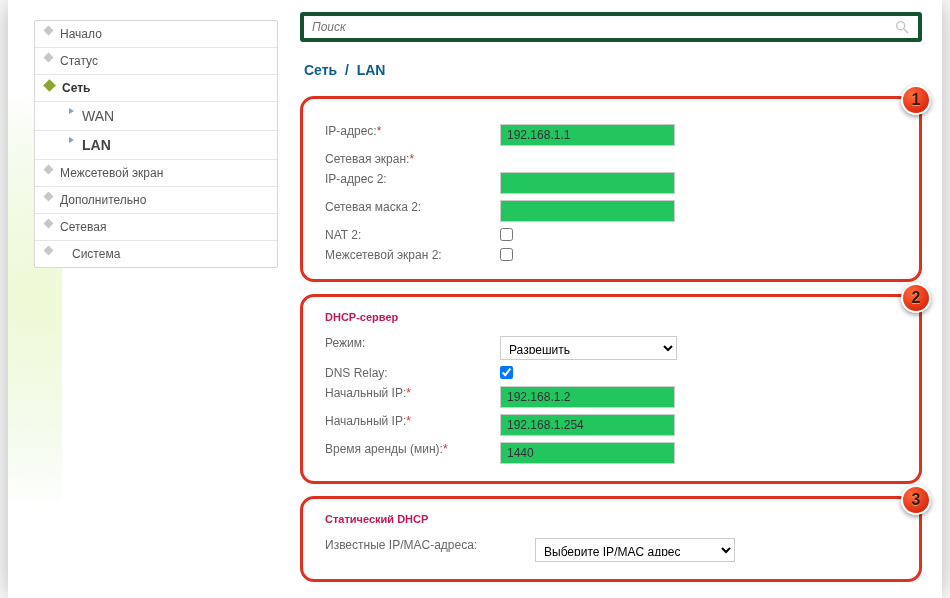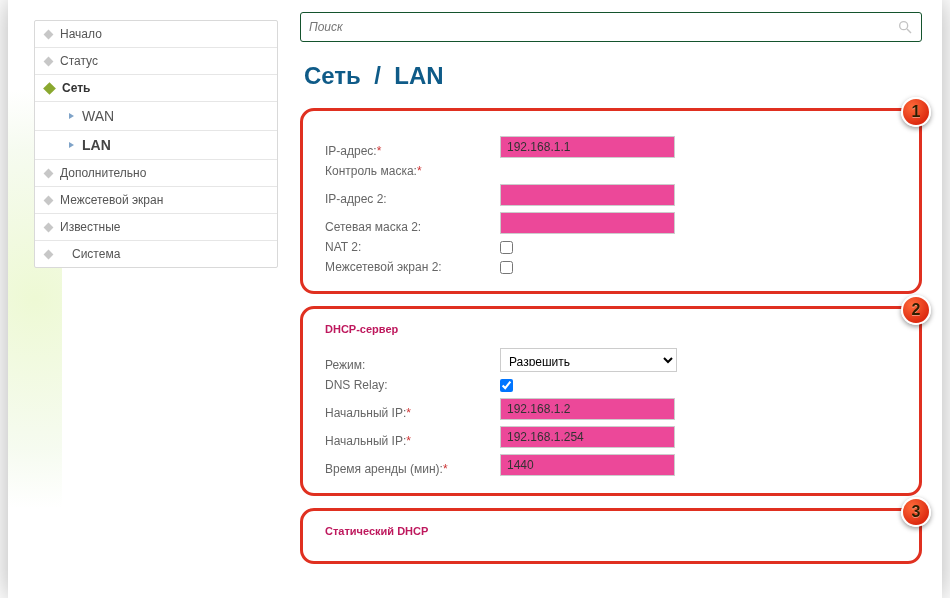--- a/index.html
+++ b/index.html
@@ -4,47 +4,47 @@
 <style>
 * { box-sizing: border-box; margin: 0; padding: 0; font-family: Verdana, Arial, sans-serif; }
 body { background: #fff; width: 950px; height: 598px; overflow: hidden; position: relative; }
 .page-shadow { position: absolute; top: 0; left: 8px; right: 8px; bottom: 0; box-shadow: 0 0 28px rgba(0,0,0,0.30); }
 .page { position: absolute; top: 0; left: 8px; right: 8px; bottom: 0; background: #fff; display: flex; }
 
 .sidebar { width: 280px; padding: 20px 10px 0 26px; position: relative; }
 .side-bg { position: absolute; left: 0; top: 0; bottom: 0; width: 54px;
   background: radial-gradient(circle at 50% 50%, #e8f7c6, #f3faeb 50%, #fff 70%); opacity: .75; z-index: 0; }
 .menu { position: relative; z-index: 1; border: 1px solid #d9d9d9; border-radius: 2px; background: #fff; font-size: 12px; }
-.menu-item, .menu-sub { border-bottom: 1px solid #e6e6e6; padding: 6px 10px; display: flex; align-items: center; gap: 8px; cursor: pointer; color: #555; }
+.menu-item, .menu-sub { border-bottom: 1px solid #e6e6e6; padding: 6px 10px; display: flex; gap: 8px; cursor: pointer; color: #555; }
 .menu-item:last-child { border-bottom: none; gap: 20px; }
 .menu-sub { padding-left: 34px; font-size: 14px; }
 .menu-item.active { font-weight: bold; color: #333; }
 .menu-sub.active { font-weight: bold; color: #444; }
 .diamond { width: 7px; height: 7px; background: #c7c7c7; transform: rotate(45deg); display: inline-block; }
 .menu-item.active .diamond { background: #8aa82f; width: 9px; height: 9px; }
 .small-arrow { width: 0; height: 0; border-top: 3px solid transparent; border-bottom: 3px solid transparent; border-left: 5px solid #7fa3c8; }
 
 .main { flex: 1; padding: 12px 20px 0 12px; color: #555; }
-.search-wrap { border: 1px solid #14532d; border-radius: 3px; height: 30px; display: flex; align-items: center; padding: 0 8px; margin-bottom: 20px; background: #fff; }
+.search-wrap { border: 4px solid #14532d; border-radius: 3px; height: 30px; display: flex; align-items: center; padding: 0 8px; margin-bottom: 20px; background: #fff; }
 .search-input { flex: 1; border: none; outline: none; font-size: 12px; color: #888; font-style: italic; background: transparent; }
 .mag { width: 16px; height: 16px; opacity: .5; }
 
-.breadcrumb { color: #0f5b88; font-size: 24px; font-weight: bold; margin: 12px 0 18px 4px; }
+.breadcrumb { color: #0f5b88; font-size: 14px; font-weight: bold; margin: 12px 0 18px 4px; }
 
 .block { border: 3px solid #e03020; border-radius: 14px; padding: 14px 16px 14px 22px; margin-bottom: 12px; position: relative; background: #fff; }
 .badge { position: absolute; right: -12px; width: 30px; height: 30px; border-radius: 50%; background: radial-gradient(circle at 35% 30%, #ff6a3a, #d01200); border: 2px solid #fff; box-shadow: 0 2px 5px rgba(0,0,0,.4); color: #000; font-weight: bold; font-size: 16px; display: flex; align-items: center; justify-content: center; }
 .block1 .badge { top: -14px; }
 .block2 .badge { top: -14px; }
 .block3 .badge { top: -14px; }
 .badge span { color: #2e1e00; text-shadow: 0 1px 0 rgba(255,255,255,.4); }
 
-.row { display: flex; align-items: flex-end; padding: 3px 0; font-size: 12px; }
+.row { display: flex; align-items: flex-start; padding: 3px 0; font-size: 12px; }
 .row label { width: 175px; color: #666; }
 .req { color: #c33; }
-.txt { width: 175px; height: 22px; border: 1px solid #ccc; padding: 2px 6px; font-size: 12px; color: #333; background: #ec4899; }
+.txt { width: 175px; height: 22px; border: 1px solid #ccc; padding: 2px 6px; font-size: 12px; color: #333; background: #22c55e; }
 .chk { margin-left: 0; }
 .section-title { font-size: 11px; color: #be185d; font-weight: bold; margin-bottom: 10px; }
 .sel { width: 177px; height: 24px; border: 1px solid #ccc; font-size: 12px; background: #fff; padding: 5px 4px; }
 </style>
 </head>
 <body>
 
 <div class="page-shadow"></div>
 <div class="page">
   <div class="sidebar">
@@ -65,29 +65,29 @@
       <div class="menu-sub">
           <span class="small-arrow"></span>
           <span>WAN</span>
         </div>
       <div class="menu-sub active">
           <span class="small-arrow"></span>
           <span>LAN</span>
         </div>
       <div class="menu-item">
           <span class="diamond"></span>
+          <span>Межсетевой экран</span>
+        </div>
+      <div class="menu-item">
+          <span class="diamond"></span>
           <span>Дополнительно</span>
         </div>
       <div class="menu-item">
           <span class="diamond"></span>
-          <span>Межсетевой экран</span>
-        </div>
-      <div class="menu-item">
-          <span class="diamond"></span>
-          <span>Известные</span>
+          <span>Сетевая</span>
         </div>
       <div class="menu-item">
           <span class="diamond"></span>
           <span>Система</span>
         </div>
     </div>
   </div>
 
   <div class="main">
     <div class="search-wrap">
@@ -107,21 +107,21 @@
     <div class="block block1">
       <div class="badge">
           <span>1</span>
         </div>
       <div style="height:8px"></div>
       <div class="row">
           <label><span>IP-адрес:</span><span class="req">*</span></label>
           <input class="txt" type="text" value="192.168.1.1" style="">
         </div>
       <div class="row">
-          <label><span>Контроль маска:</span><span class="req">*</span></label>
+          <label><span>Сетевая экран:</span><span class="req">*</span></label>
         </div>
       <div class="row">
           <label>IP-адрес 2:</label>
           <input class="txt" type="text" value="" style="">
         </div>
       <div class="row">
           <label>Сетевая маска 2:</label>
           <input class="txt" type="text" value="" style="">
         </div>
       <div class="row">
@@ -159,16 +159,20 @@
           <label><span>Время аренды (мин):</span><span class="req">*</span></label>
           <input class="txt" type="text" value="1440" style="">
         </div>
     </div>
 
     <div class="block block3">
       <div class="badge">
           <span>3</span>
         </div>
       <div class="section-title">Статический DHCP</div>
+      <div class="row">
+          <label style="width:210px">Известные IP/MAC-адреса:</label>
+          <select class="sel" style="width:200px"><option>Выберите IP/MAC адрес</option></select>
+        </div>
     </div>
 
   </div>
 </div>
 
 </body></html>

